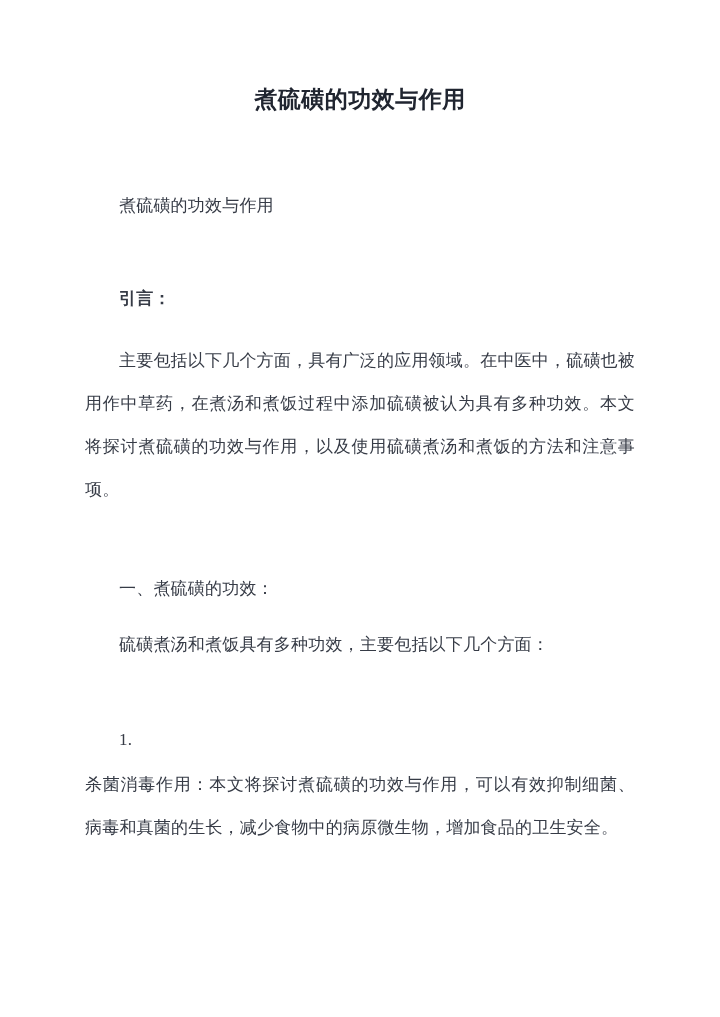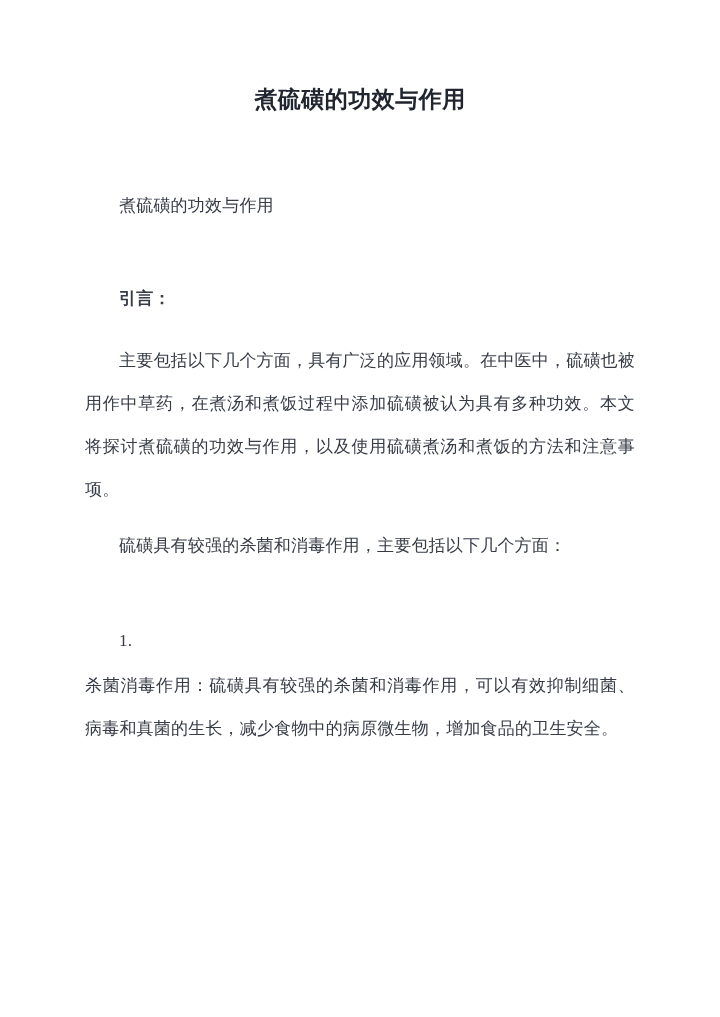--- a/index.html
+++ b/index.html
@@ -51,20 +51,21 @@
 <div class="page">
 
   <h1 class="doc-title">煮硫磺的功效与作用</h1>
 
   <p class="para indent m-sub">煮硫磺的功效与作用</p>
 
   <p class="para indent m-intro-lb">引言：</p>
 
   <p class="para indent m-intro">主要包括以下几个方面，具有广泛的应用领域。在中医中，硫磺也被用作中草药，在煮汤和煮饭过程中添加硫磺被认为具有多种功效。本文将探讨煮硫磺的功效与作用，以及使用硫磺煮汤和煮饭的方法和注意事项。</p>
 
+  <p class="para indent m-sec">一、煮硫磺的功效：</p>
 
-  <p class="para indent m-lead">硫磺具有较强的杀菌和消毒作用，主要包括以下几个方面：</p>
+  <p class="para indent m-lead">硫磺煮汤和煮饭具有多种功效，主要包括以下几个方面：</p>
 
   <p class="para indent m-num">1.</p>
 
-  <p class="para m-item">杀菌消毒作用：硫磺具有较强的杀菌和消毒作用，可以有效抑制细菌、病毒和真菌的生长，减少食物中的病原微生物，增加食品的卫生安全。</p>
+  <p class="para m-item">杀菌消毒作用：本文将探讨煮硫磺的功效与作用，可以有效抑制细菌、病毒和真菌的生长，减少食物中的病原微生物，增加食品的卫生安全。</p>
 
 </div>
 
 </body></html>

